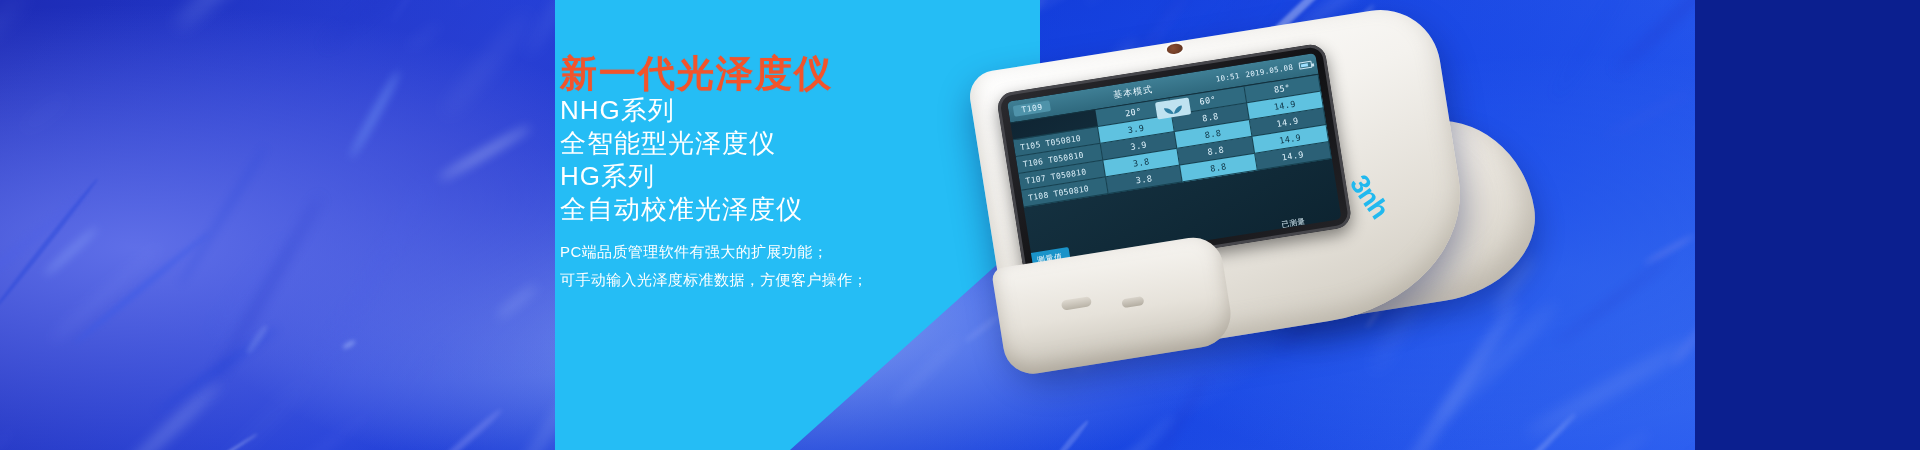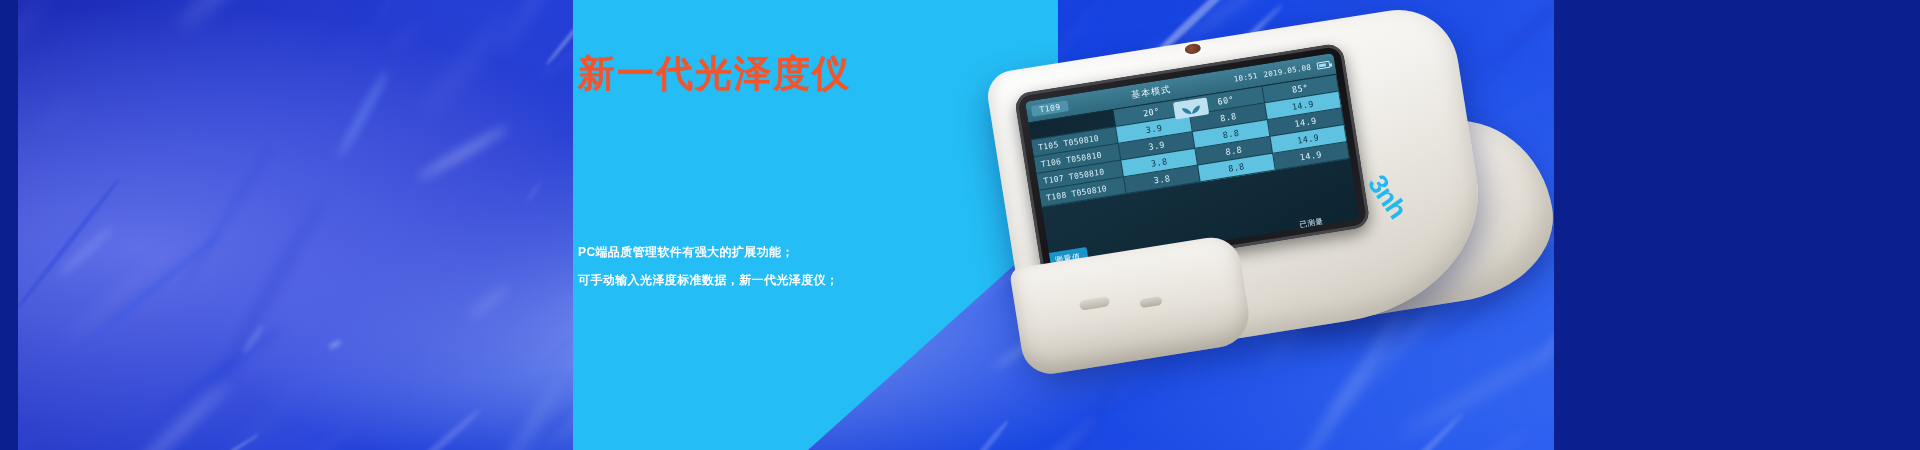--- a/index.html
+++ b/index.html
@@ -1,22 +1,21 @@
 <!DOCTYPE html>
 <html><head>
 <meta charset="utf-8">
 <style>
   * { margin:0; padding:0; box-sizing:border-box; }
   html,body { width:1920px; height:450px; overflow:hidden; background:#0b1f8f; }
   body { font-family:"Liberation Sans","DejaVu Sans",sans-serif; }
 
   #banner {
-    position:relative; width:1536px; height:450px; overflow:hidden;
+    position:relative; width:1695px; height:450px; overflow:hidden;
     background:#1b2fb0;
-    margin-left:18px;
   }
 
   
   .bg-base {
     position:absolute; inset:0;
     background:
       radial-gradient(ellipse 60% 90% at 8% 55%,  #5f6fe8 0%, rgba(95,111,232,0) 60%),
       radial-gradient(ellipse 45% 80% at 26% 35%, #2b3ecf 0%, rgba(43,62,207,0) 62%),
       radial-gradient(ellipse 55% 70% at 44% 70%, #8fa8f5 0%, rgba(143,168,245,0) 58%),
       radial-gradient(ellipse 70% 95% at 72% 45%, #1546e8 0%, rgba(21,70,232,0) 62%),
@@ -45,22 +44,22 @@
     color:#f2542b; white-space:nowrap;
     text-shadow:0 0 1px rgba(242,84,43,.6);
   }
   .lines { position:absolute; left:0; top:94px; }
   .line {
     font-size:26px; color:#ffffff; line-height:33px;
     letter-spacing:1px; white-space:nowrap; font-weight:400;
   }
   .para { position:absolute; left:0; top:238px; }
   .pline {
-    font-size:12px; color:#ffffff; line-height:28px;
-    letter-spacing:.4px; white-space:nowrap; font-weight:700;
+    font-size:15px; color:#ffffff; line-height:28px;
+    letter-spacing:.4px; white-space:nowrap; font-weight:400;
   }
 
   
   .device {
     position:absolute; left:880px; top:18px; width:620px; height:400px;
   }
   .dev-body {
     position:absolute; left:110px; top:18px; width:470px; height:340px;
     transform:rotate(-9deg);
   }
@@ -285,23 +284,29 @@
       <i style="left:69.00797735666856%;top:64.19844520743936%;width:54.157556764315814px;height:1.853396937996149px;background:#4c5fe6;transform:rotate(-61.07377272890881deg);opacity:0.60;filter:blur(5.4px)"></i>
       <i style="left:62.23164533963427%;top:10.147791202180088%;width:134.02398780314252px;height:5.844154855981469px;background:#2136c9;transform:rotate(-44.93137651355937deg);opacity:0.21;filter:blur(5.5px)"></i>
       <i style="left:83.01332354312763%;top:63.059460981749%;width:146.65600700629875px;height:4.071758922934532px;background:#2136c9;transform:rotate(-36.87072914140299deg);opacity:0.46;filter:blur(6.0px)"></i>
       <i style="left:89.85973465954885%;top:25.52302201744169%;width:144.768125213217px;height:6.006144114583731px;background:#b9cbfb;transform:rotate(-34.38809828506783deg);opacity:0.34;filter:blur(4.7px)"></i>
     </div>
 
   <div class="cyan-panel"></div>
 
   <div class="copy">
     <div class="headline">新一代光泽度仪</div>
+    <div class="lines">
+      <div class="line">NHG系列</div>
+      <div class="line">全智能型光泽度仪</div>
+      <div class="line">HG系列</div>
+      <div class="line">全自动校准光泽度仪</div>
+    </div>
     <div class="para">
       <div class="pline">PC端品质管理软件有强大的扩展功能；</div>
-      <div class="pline">可手动输入光泽度标准数据，新一代光泽度仪；</div>
+      <div class="pline">可手动输入光泽度标准数据，方便客户操作；</div>
     </div>
   </div>
 
   <div class="device">
     <div class="dev-body">
       <div class="shell-nose"></div>
       <div class="shell">
         <div class="lens-dot"></div>
 
         <div class="screen-frame">

